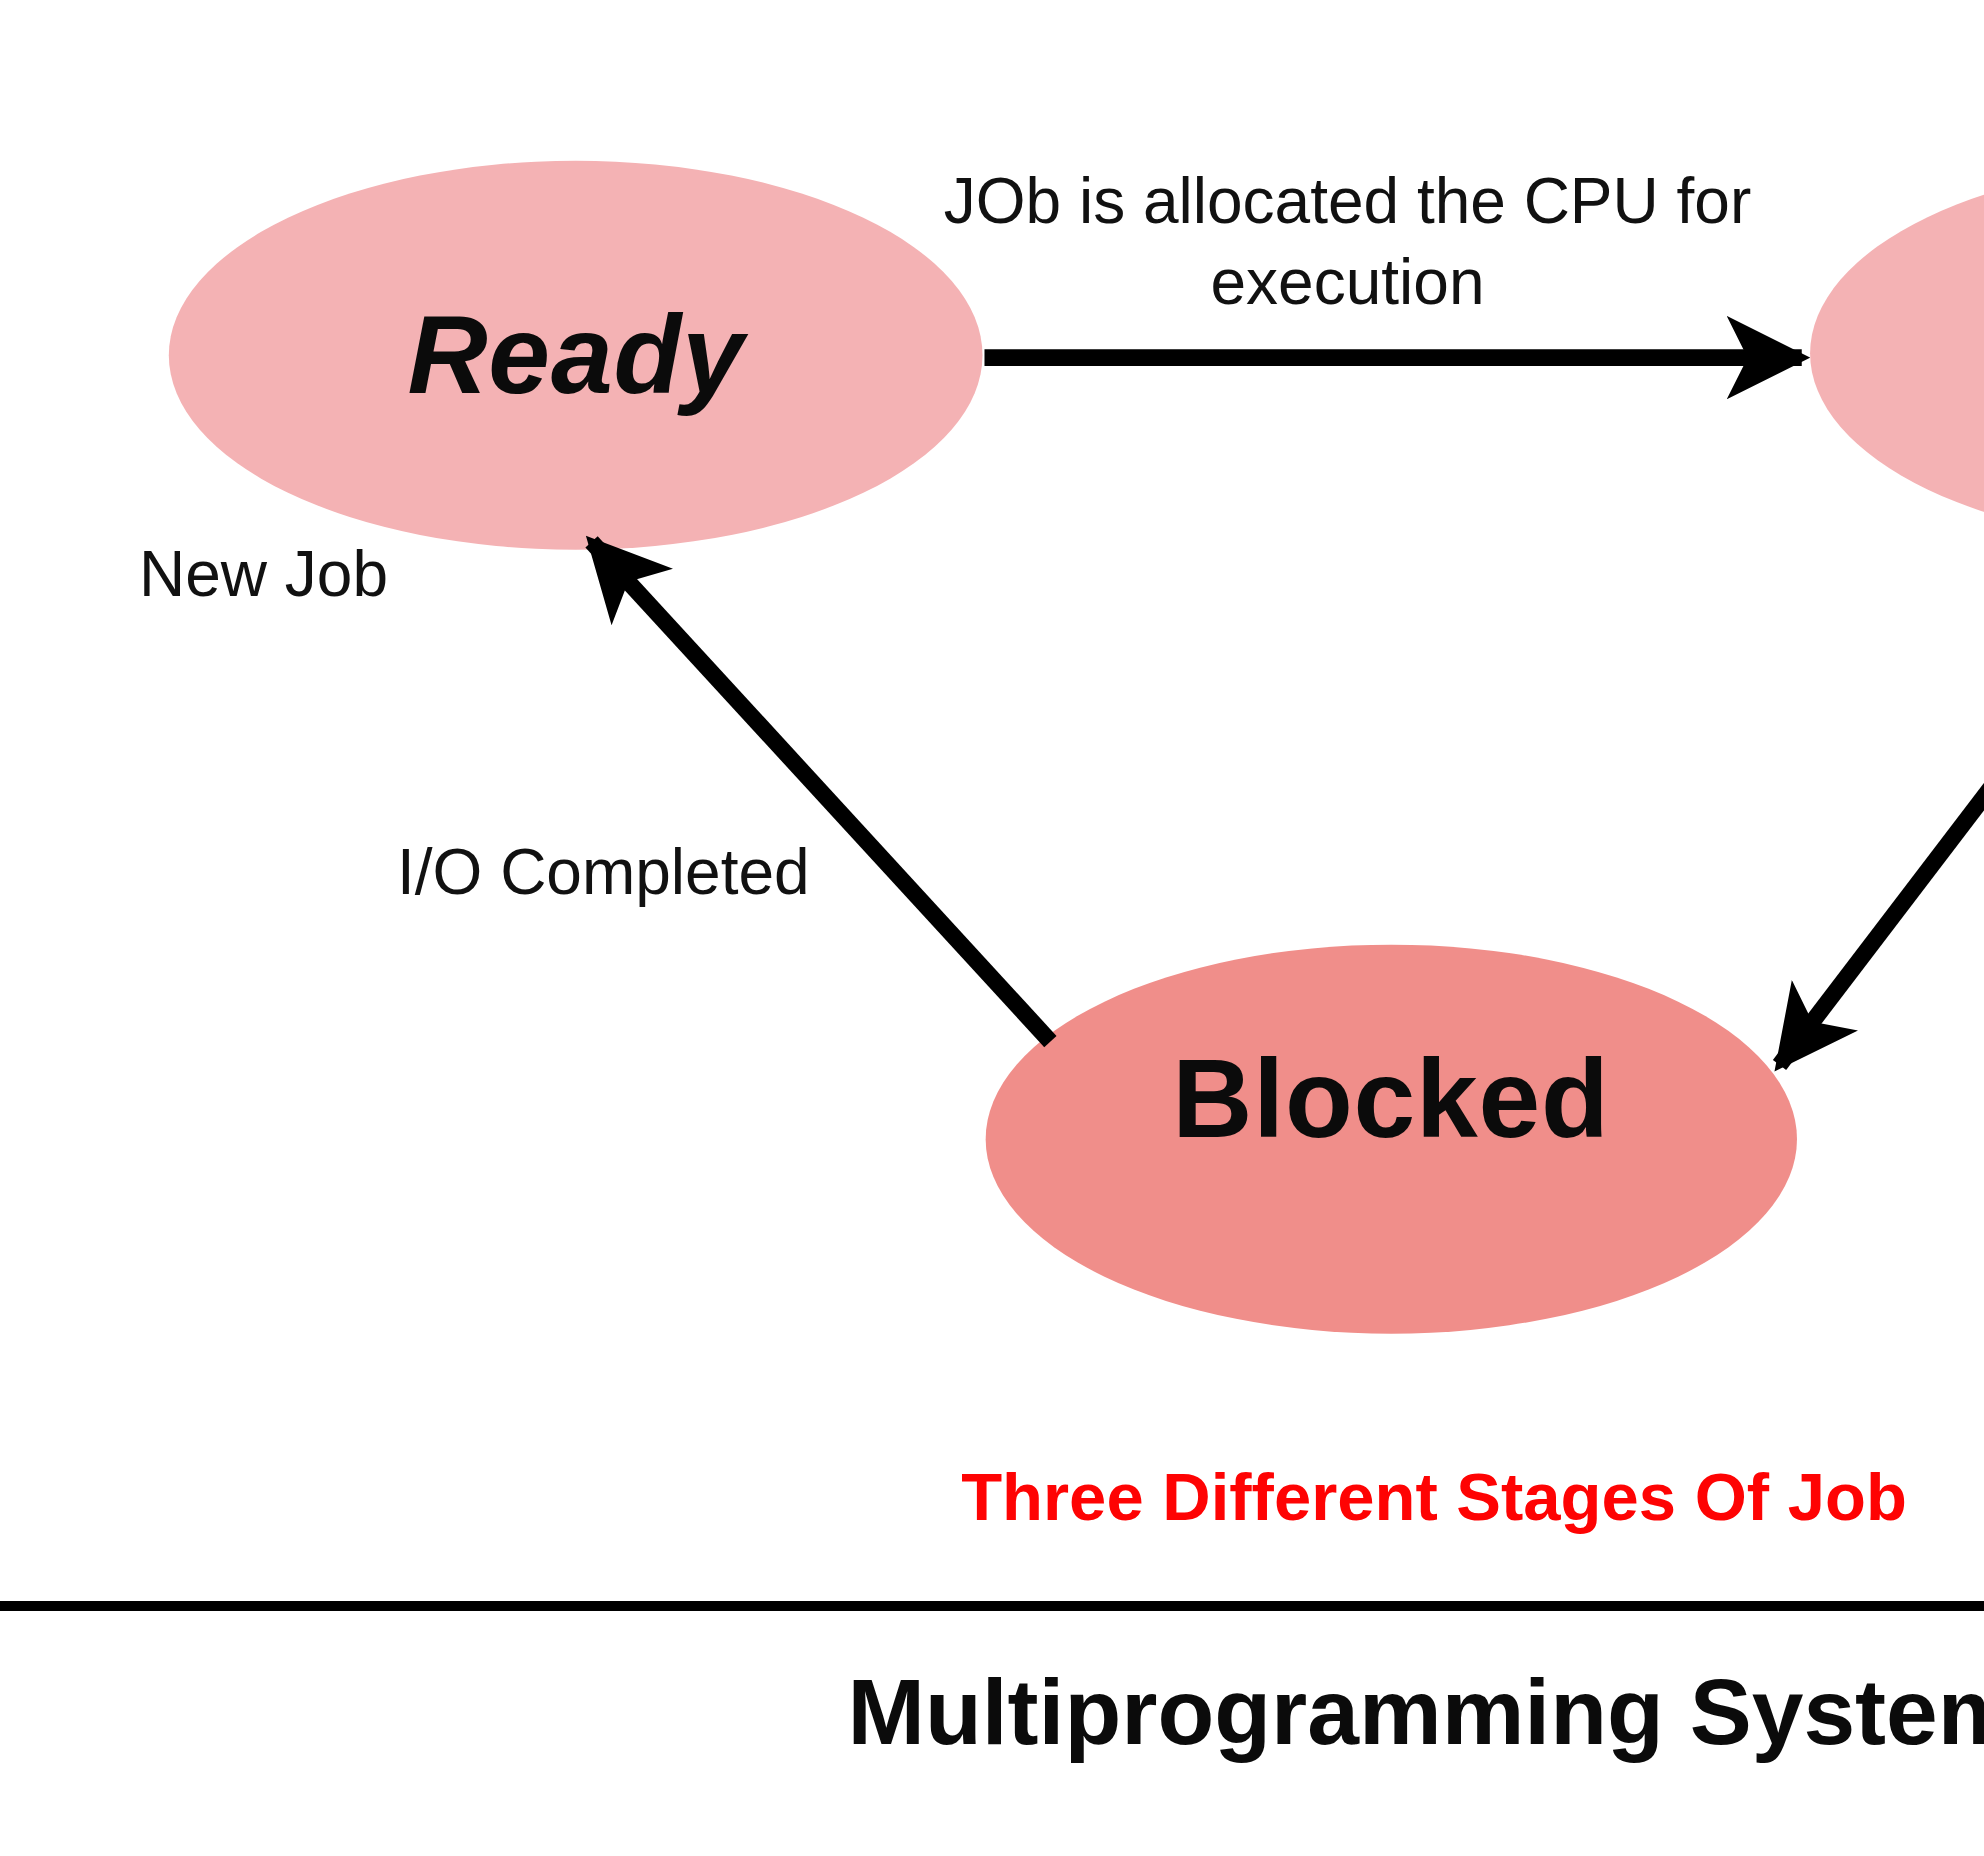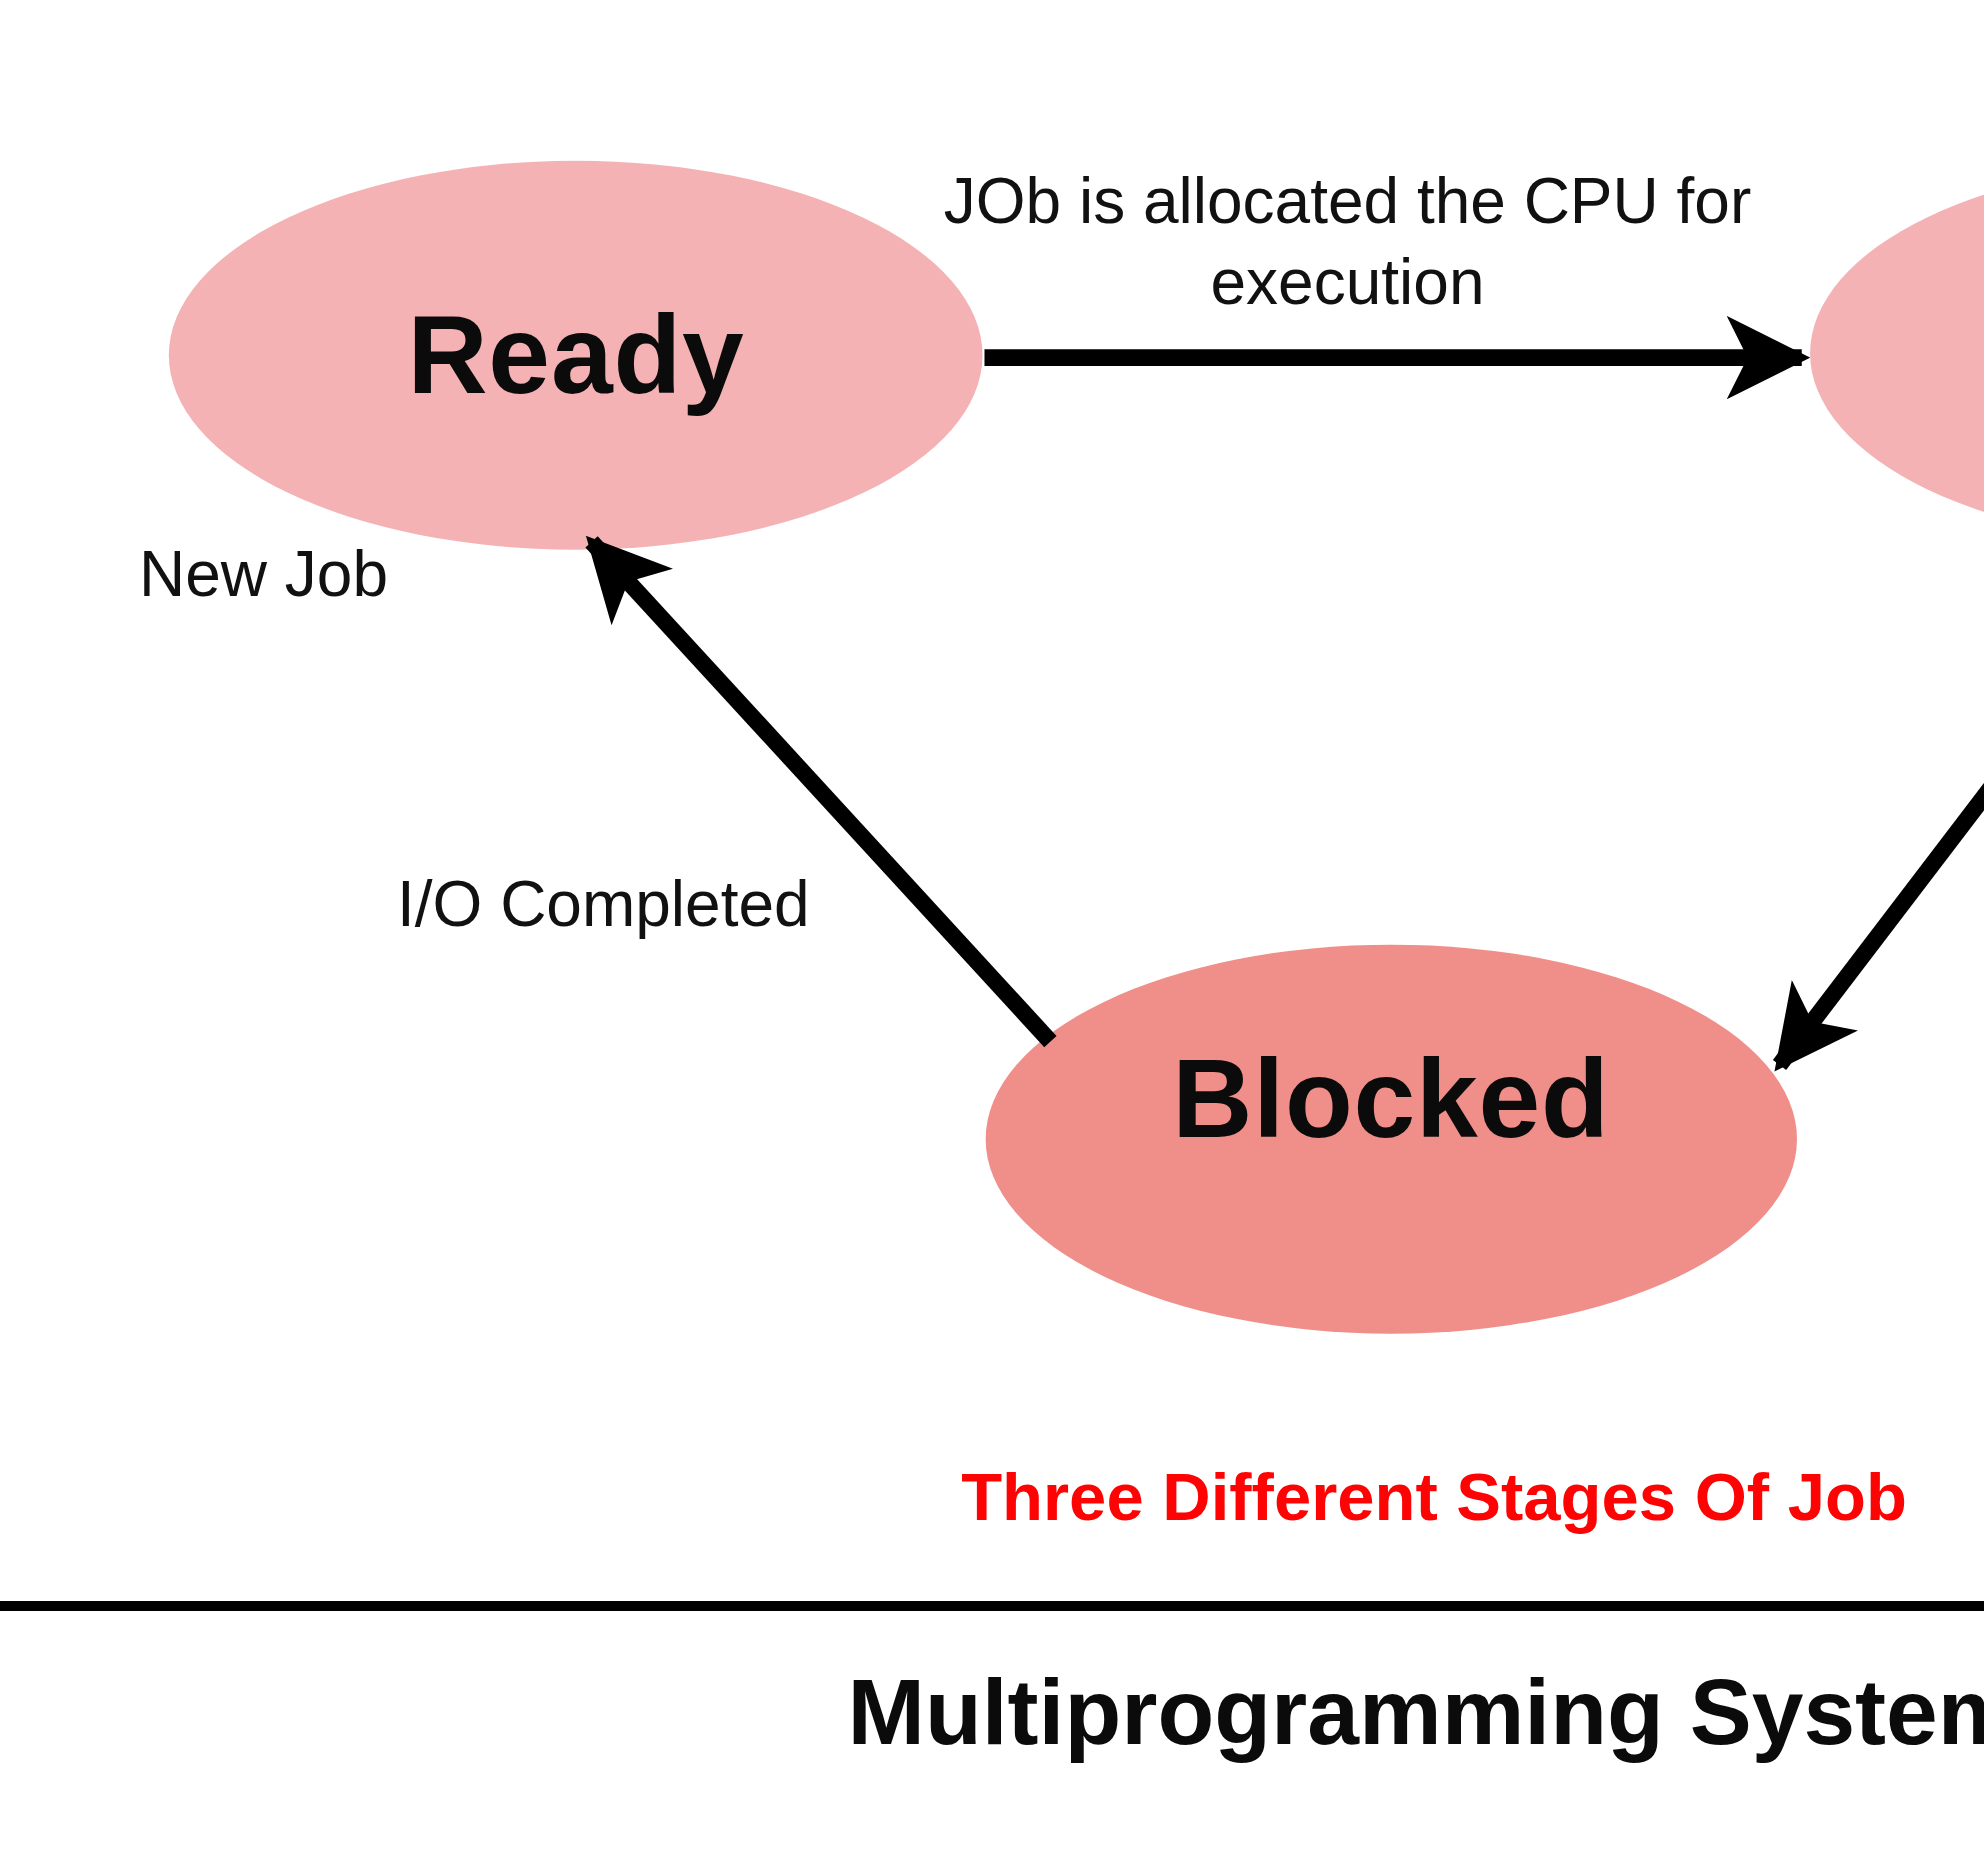--- a/index.html
+++ b/index.html
@@ -45,31 +45,31 @@
 
   <ellipse cx="1450" cy="895" rx="1025" ry="490" fill="#f4b2b4"></ellipse>
   <ellipse cx="5570" cy="890" rx="1010" ry="485" fill="#f4b2b4"></ellipse>
   <ellipse cx="3505" cy="2870" rx="1022" ry="490" fill="#f08e8a"></ellipse>
 
   <line x1="2480" y1="901" x2="4539" y2="901" stroke="#000000" stroke-width="42" marker-end="url(#arrowhead)"></line>
   <line x1="2646" y1="2624" x2="1490" y2="1365" stroke="#000000" stroke-width="42" marker-end="url(#arrowhead)"></line>
   <line x1="5483" y1="1371" x2="4483" y2="2683" stroke="#000000" stroke-width="42" marker-end="url(#arrowhead)"></line>
 </svg>
 
-<div class="state-label" style="left:179px;top:300px;">Ready</div>
+<div class="state-label" style="left:179px;top:300px;font-style:italic;">Ready</div>
 <div class="state-label" style="left:1814px;top:298px;">Running</div>
 <div class="state-label" style="left:994px;top:1044px;">Blocked</div>
 
 <div class="edge-label centered" style="left:653px;top:161px;width:1389px;">
   <div>JOb is allocated the CPU for</div>
   <div>execution</div>
 </div>
 
 <div class="edge-label" style="left:139px;top:534px;">New Job</div>
 
-<div class="edge-label" style="left:397px;top:864px;">I/O Completed</div>
+<div class="edge-label" style="left:397px;top:832px;">I/O Completed</div>
 
 <div class="caption-red">Three Different Stages Of Job</div>
 
 <div class="separator"></div>
 
 <div class="main-title">Multiprogramming System</div>
 
 
 </body></html>

